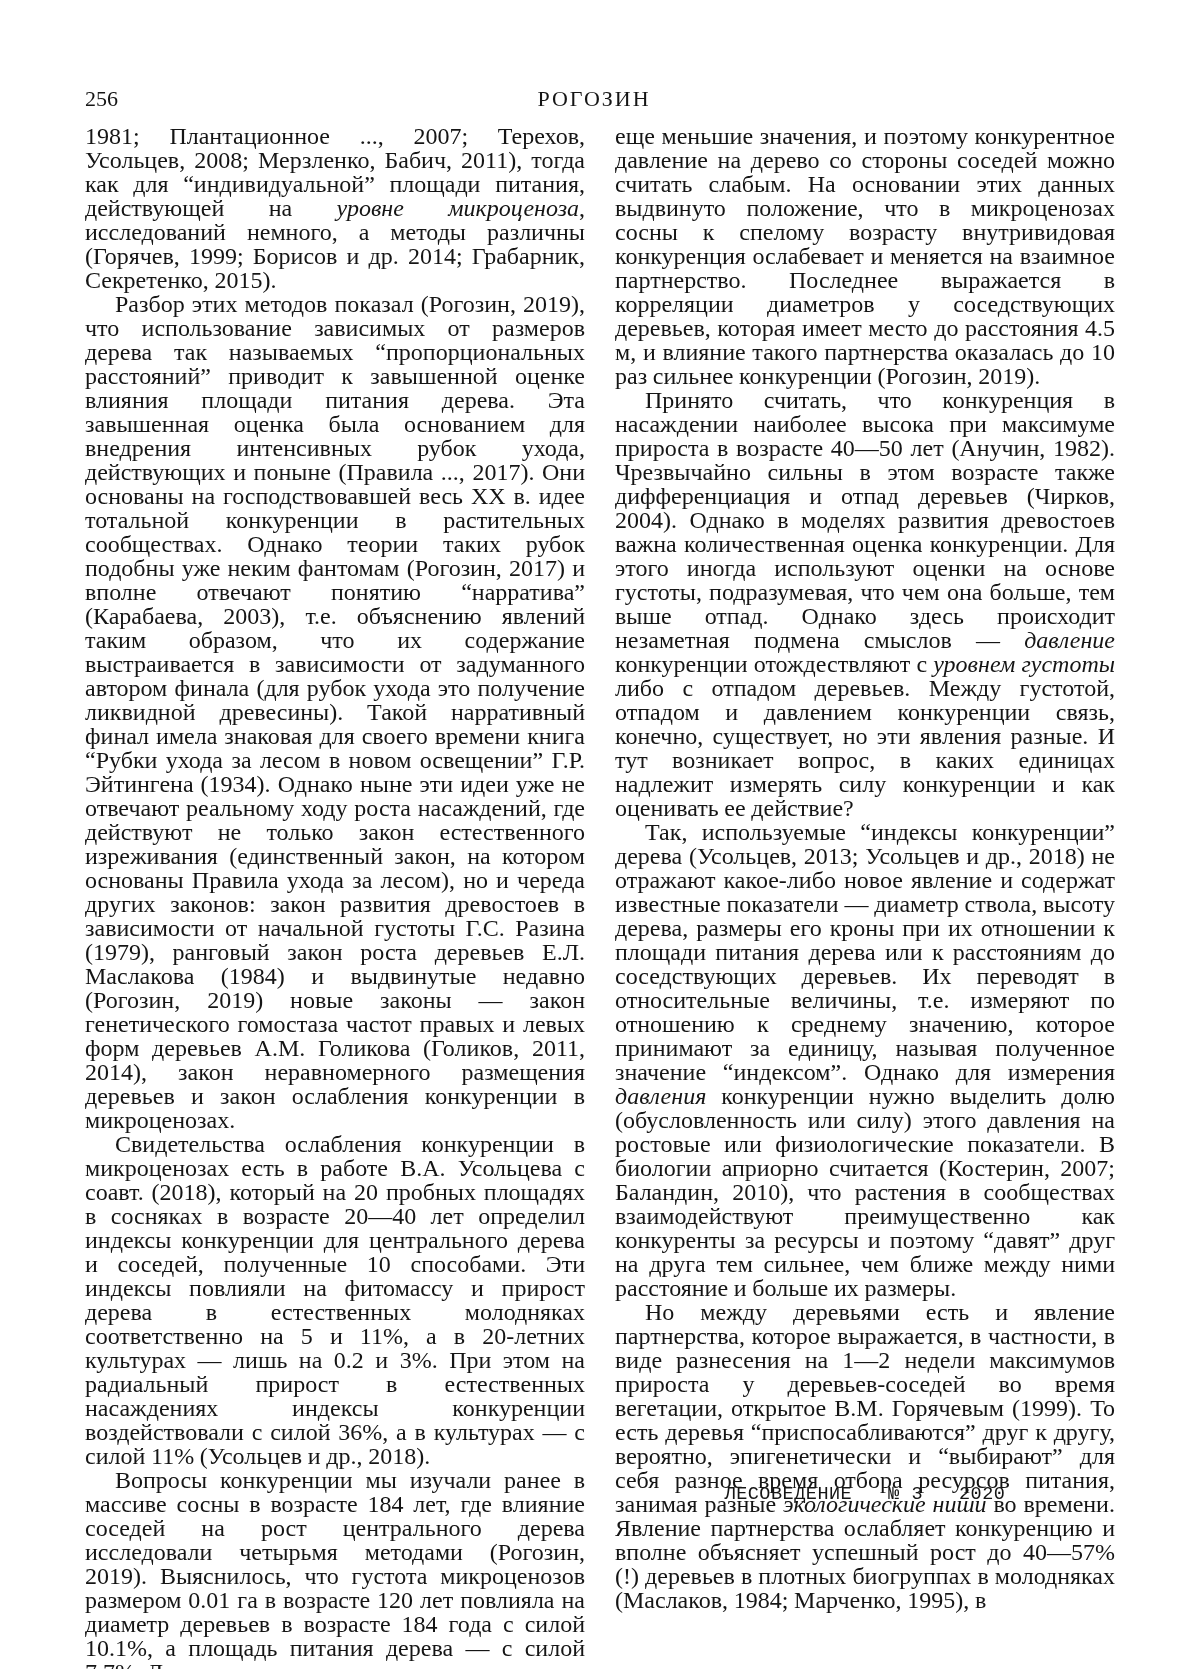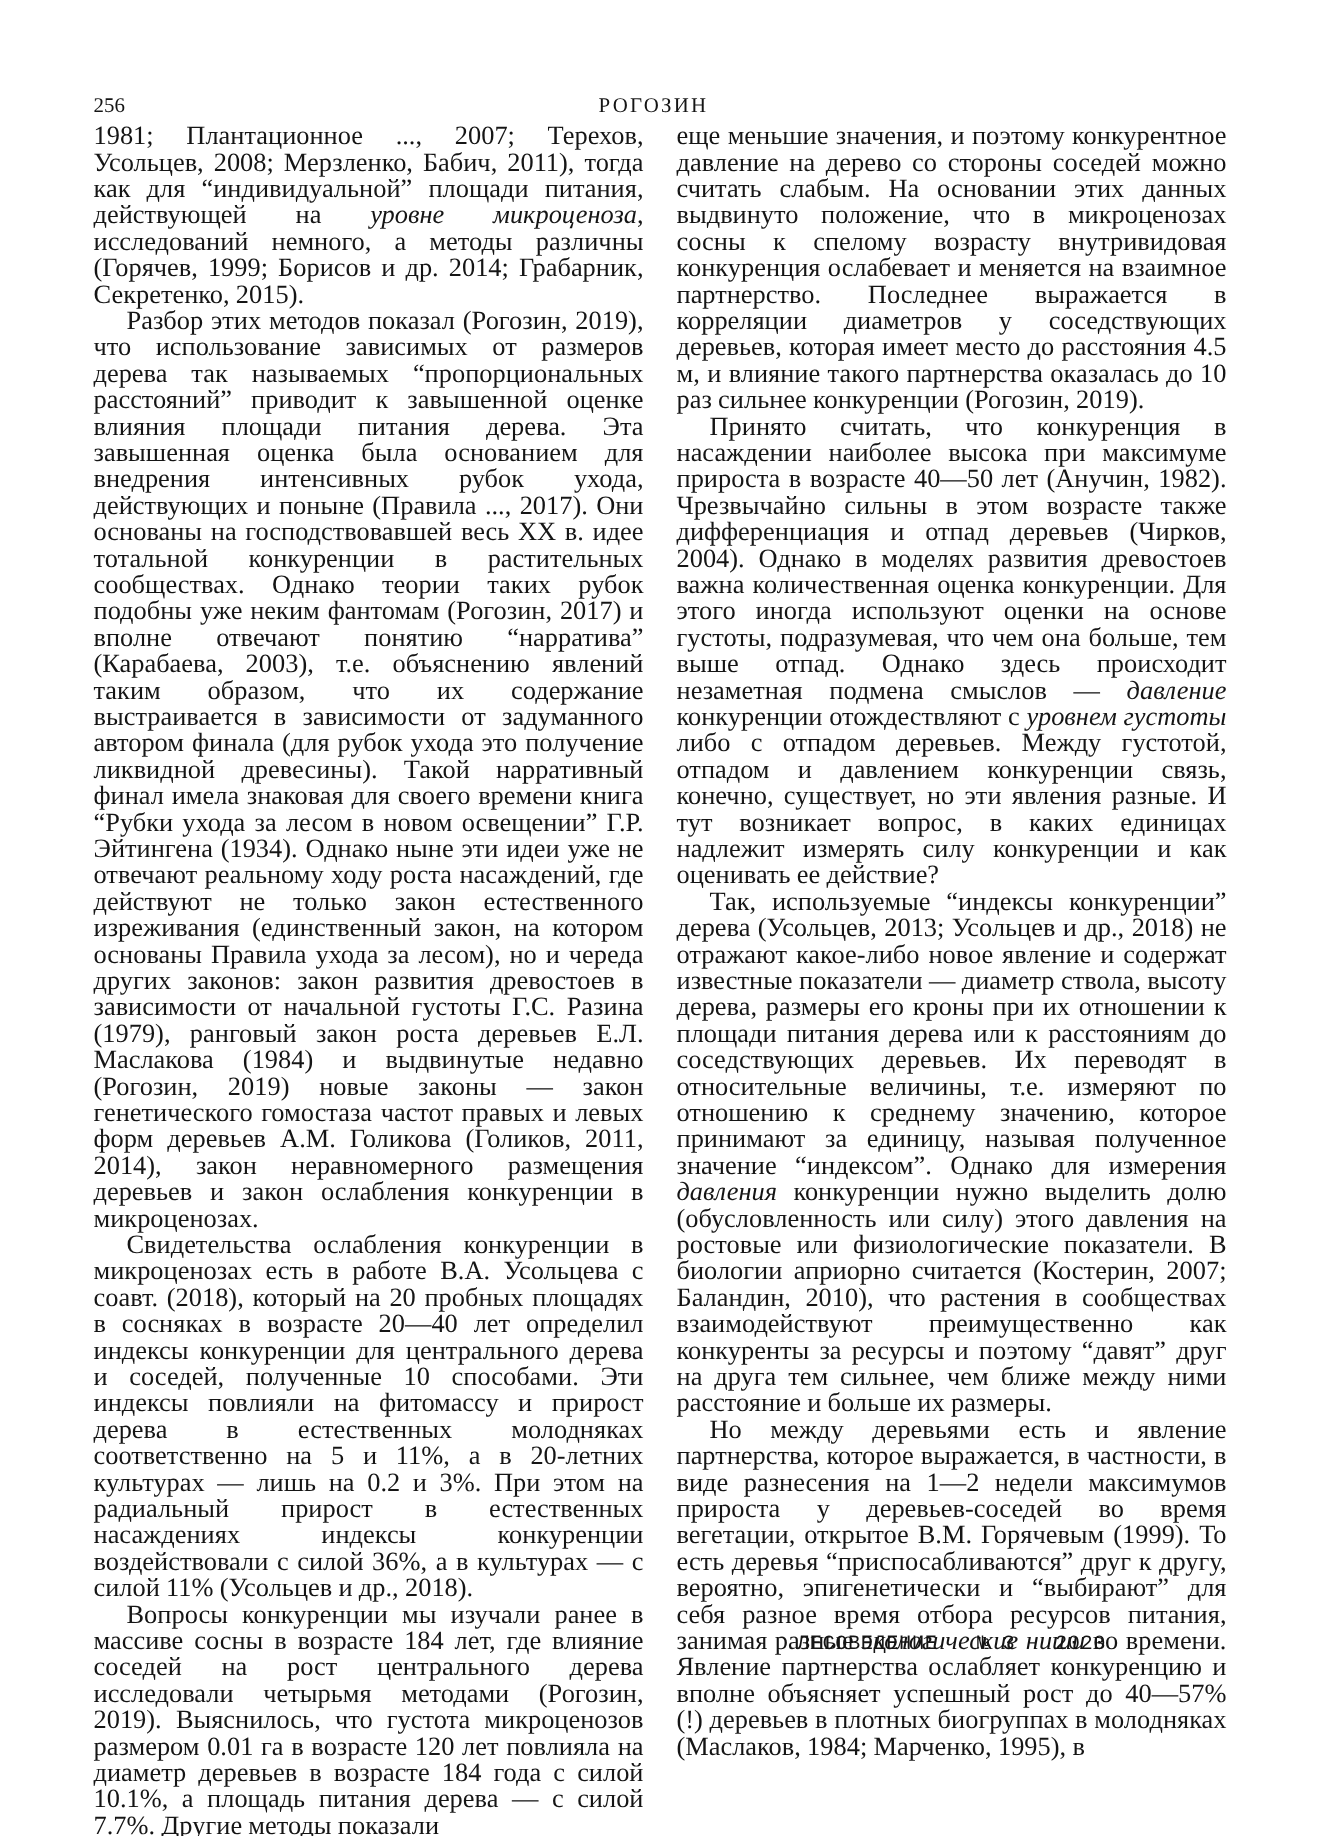--- a/index.html
+++ b/index.html
@@ -12,21 +12,22 @@
   }
   .page {
     position: relative;
     width: 1200px; height: 1669px;
     padding: 86px 85px 0 85px;
     overflow: hidden;
   }
   .running-head {
     position: relative;
     height: 26px;
-    font-size: 19px;
+    margin-bottom: 12px;
+    font-size: 22px;
   }
   .page-number { position: absolute; left: 0; top: 0; }
   .head-title {
     position: absolute; left: 0; right: 12px; top: 0;
     text-align: center;
     letter-spacing: 2px;
   }
   .columns { display: flex; gap: 30px; }
   .column {
     width: 500px;

